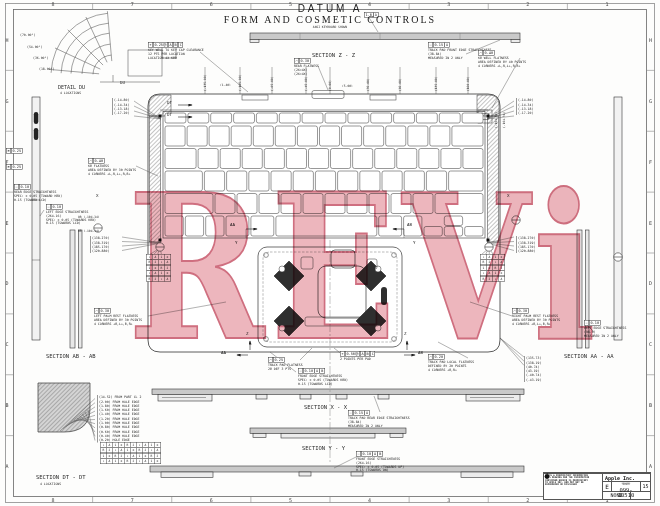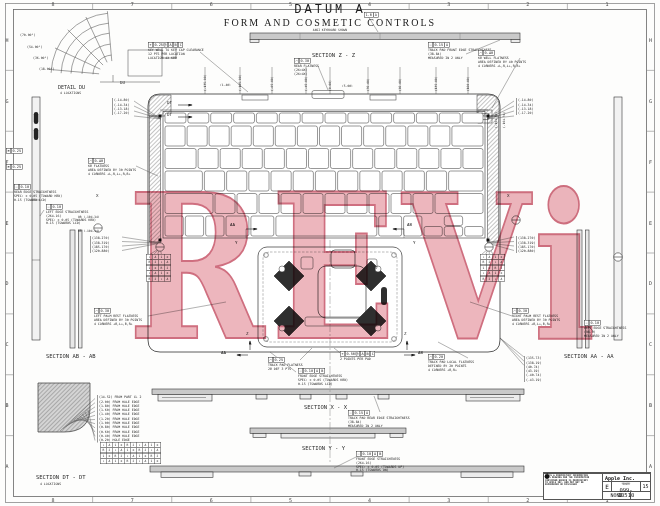--- a/index.html
+++ b/index.html
@@ -13,21 +13,21 @@
   .ref{position:absolute;font-size:5px;color:#444;transform:translate(-50%,0);}
   .co{position:absolute;transform-origin:0 0;transform:scale(0.5);color:#1e1e1e;}
   .co .fr{display:flex;margin-bottom:1px;}
   .co .cell{border:1px solid #333;font-size:7px;line-height:9px;padding:0 2px;background:#fff;white-space:nowrap;}
   .co .ln{font-size:6.4px;line-height:7.8px;white-space:nowrap;}
   .stk{position:absolute;transform-origin:0 0;transform:scale(0.5);border-left:1px solid #333;padding-left:3px;}
   .stk .ln{font-size:6.4px;line-height:8.6px;white-space:nowrap;color:#1e1e1e;}
   .bgc{position:absolute;transform-origin:0 0;transform:scale(0.5);display:grid;}
   .bcell{width:12px;height:9px;border:0.8px solid #444;font-size:6px;line-height:8px;text-align:center;color:#333;background:#fff;}
   #sheet-title{position:absolute;left:165px;top:3px;width:330px;text-align:center;color:#1c1c1c;}
-  .t1{font-family:Liberation Mono, monospace;font-size:12px;letter-spacing:3px;}
+  .t1{font-family:Liberation Sans, sans-serif;font-size:10px;letter-spacing:3px;}
   .t2{font-family:Liberation Serif, serif;font-size:10px;letter-spacing:2px;}
   .t3{font-size:6px;transform:scale(0.5);transform-origin:50% 0;color:#333;}
   #watermark{position:absolute;left:128px;top:168px;font-family:"DejaVu Serif","Liberation Serif",serif;
      font-weight:bold;font-size:200px;line-height:1;letter-spacing:8px;transform:scaleX(0.82);
      transform-origin:0 0;mix-blend-mode:multiply;z-index:60;pointer-events:none;}
   .tb{position:absolute;left:543px;top:472px;width:106px;height:26px;border:0.8px solid #555;
       background:#fff;display:flex;flex-direction:column;z-index:10;}
   .tb-top{height:3px;border-bottom:0.8px solid #555;}
   .tb-main{flex:1;display:flex;}
   .tb-prop{width:58px;border-right:0.8px solid #555;overflow:hidden;}

